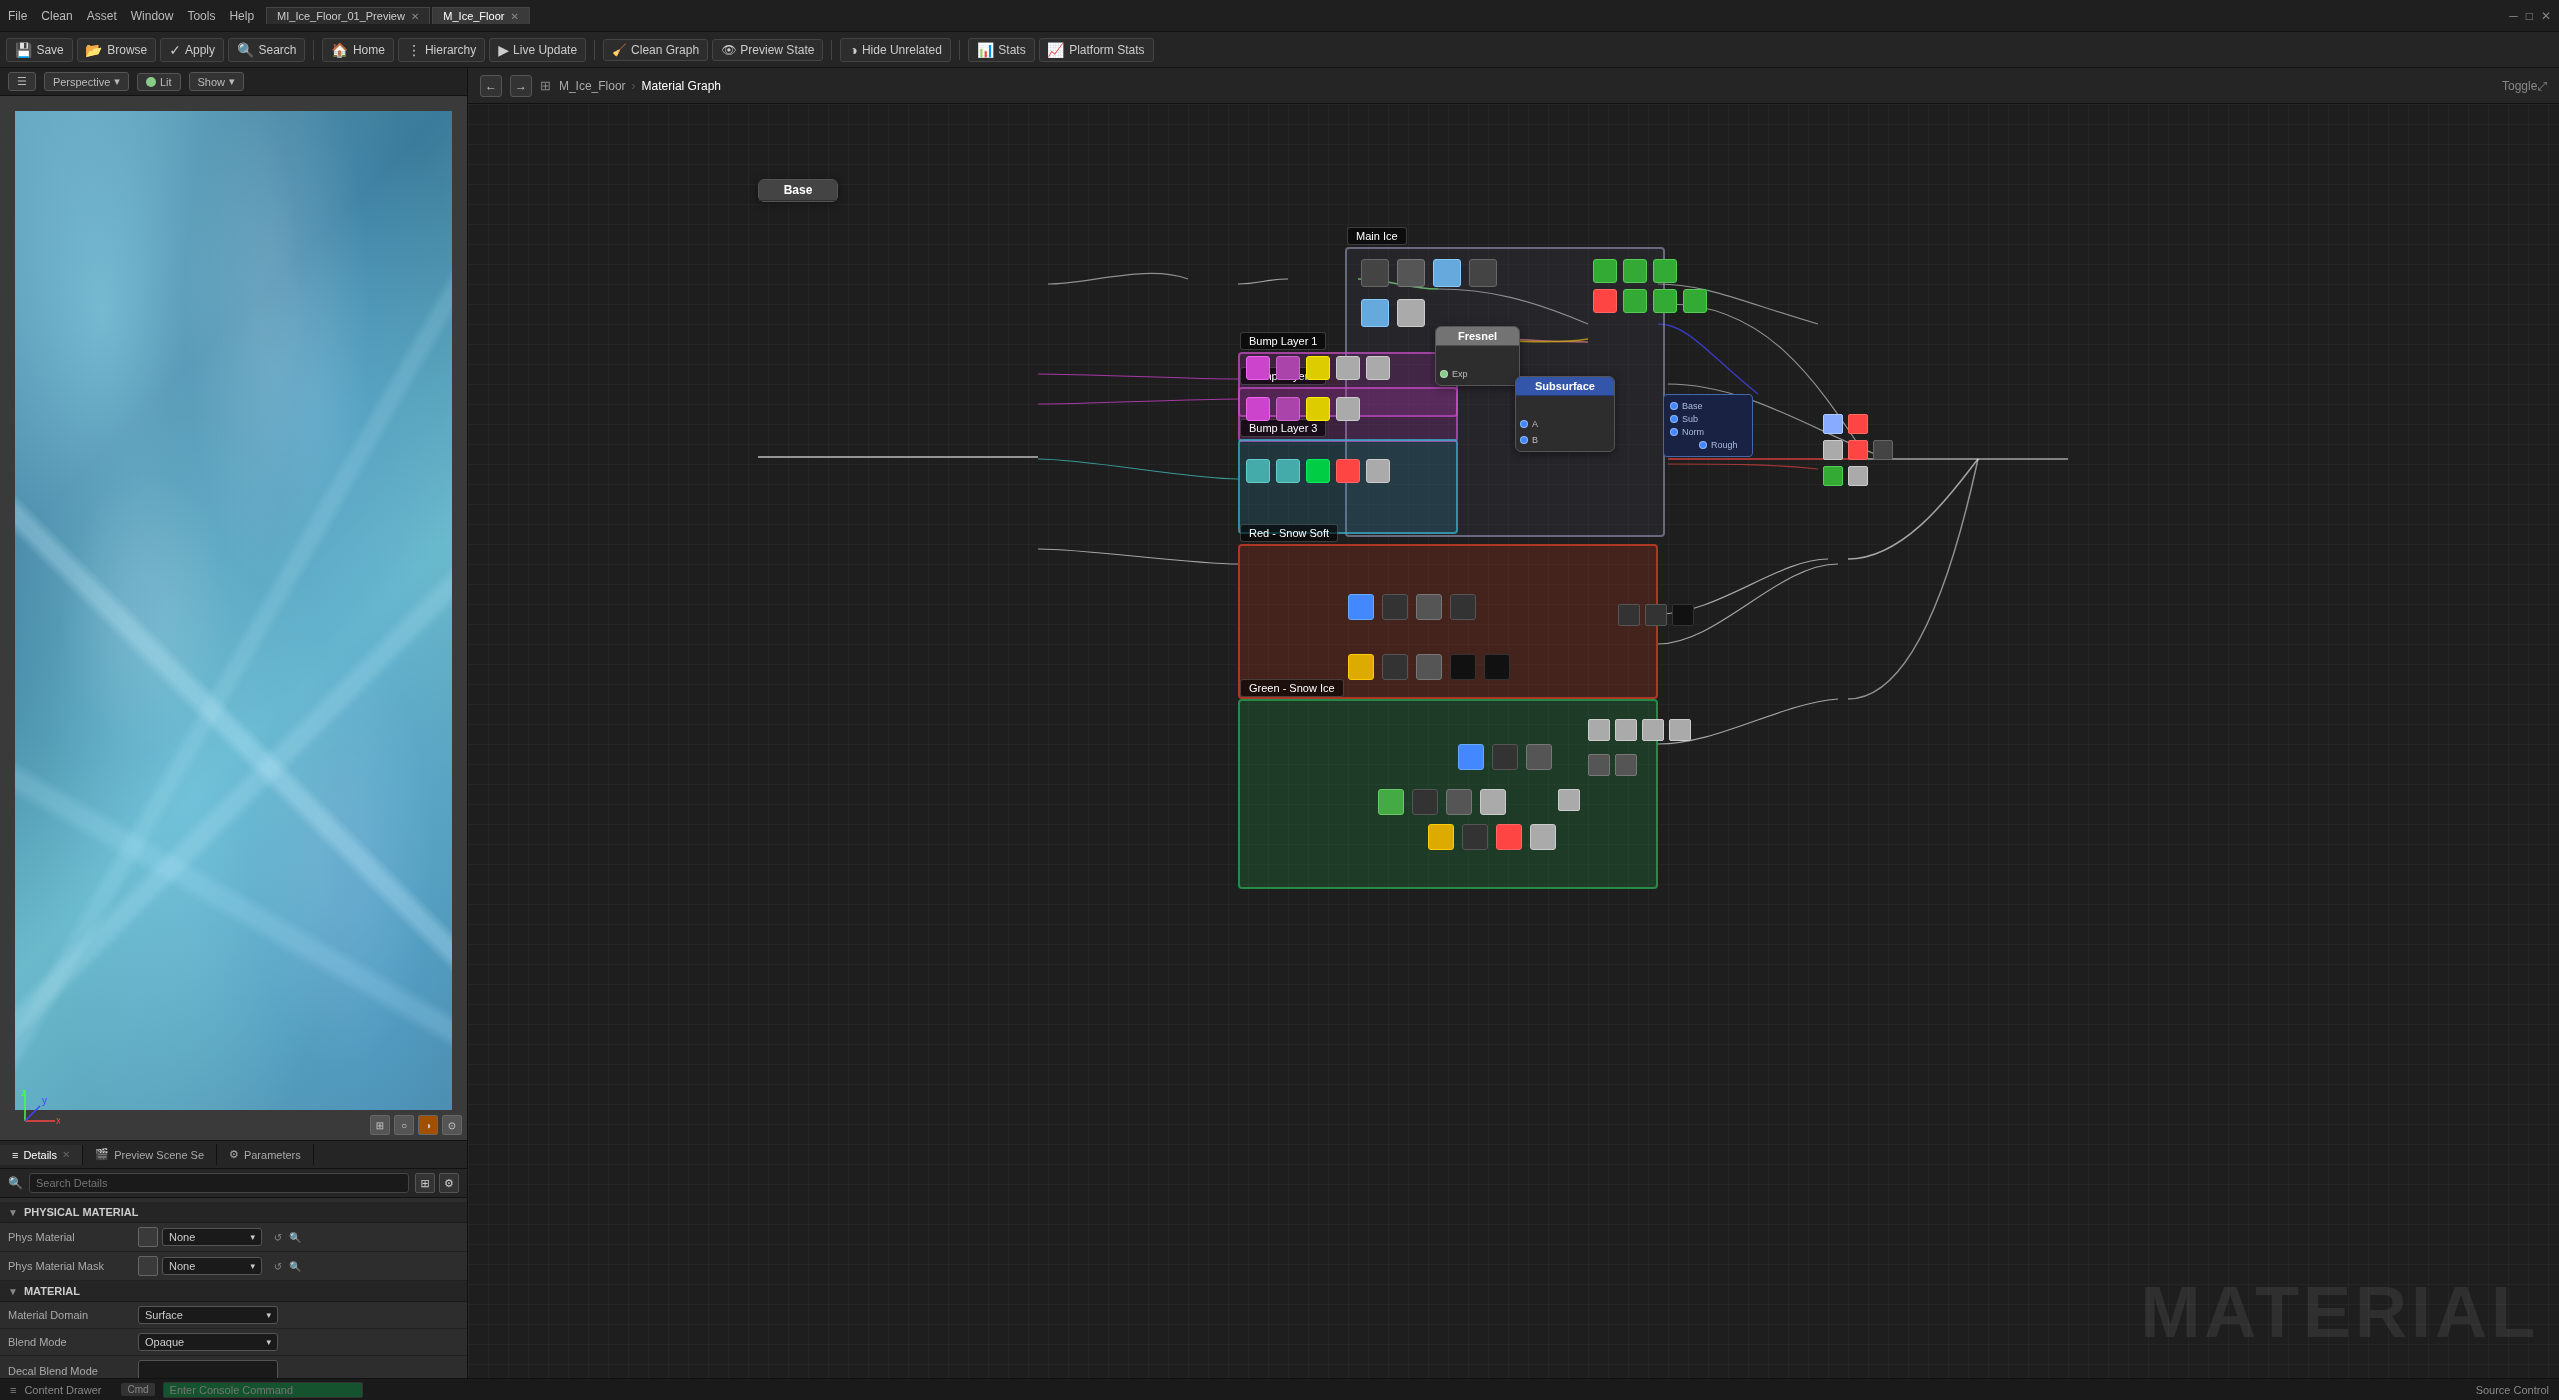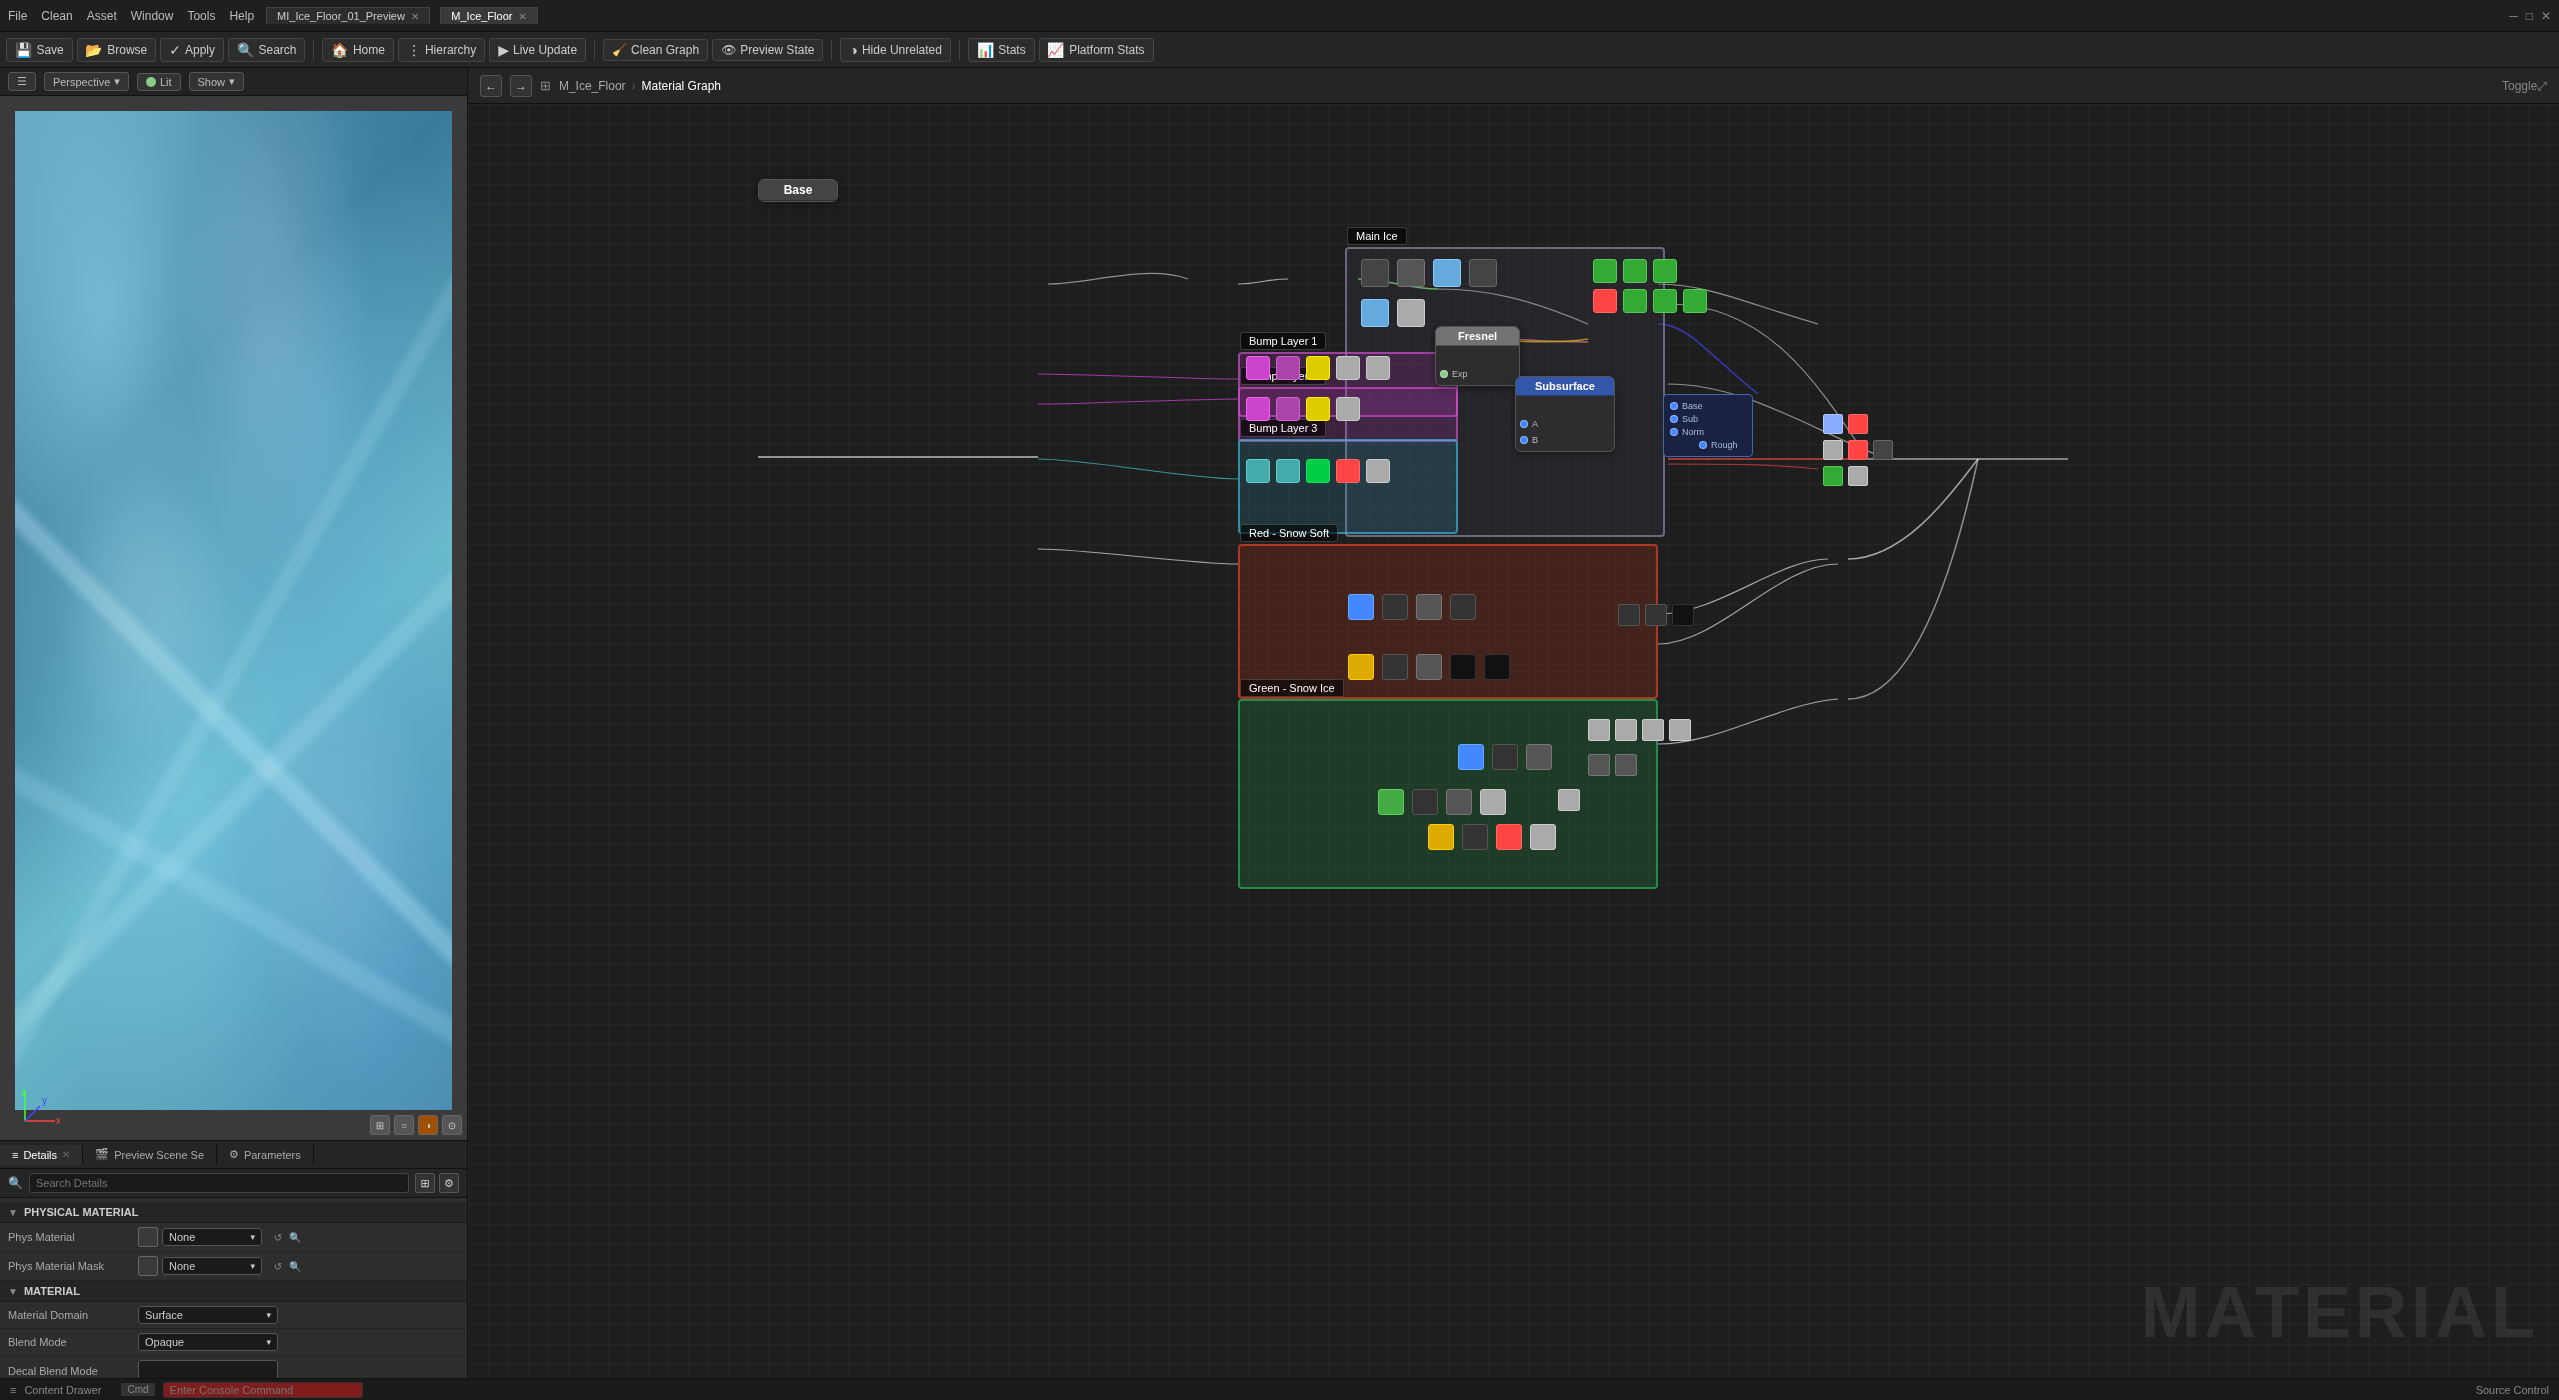--- a/index.html
+++ b/index.html
@@ -31,21 +31,21 @@
     .title-bar-menu {
       display: flex;
       gap: 14px;
       font-size: 12px;
       color: #bbb;
     }
     .title-bar-menu span { cursor: pointer; }
     .tab-bar {
       display: flex;
       align-items: center;
-      gap: 10px;
+      gap: 2px;
     }
     .tab {
       background: #2d2d2d;
       color: #ccc;
       padding: 2px 10px;
       font-size: 11px;
       border: 1px solid #444;
       border-bottom: none;
       display: flex;
       align-items: center;
@@ -990,18 +990,18 @@
     </div>
   </div>
 
 </div>
 
 <div id="bottom-bar">
   <div style="display:flex;align-items:center;gap:8px;">
     <span style="color:#888;">≡</span>
     <span>Content Drawer</span>
     <span style="margin-left:12px;background:#333;padding:1px 6px;border-radius:2px;font-size:10px;">Cmd</span>
-    <input type="text" style="background: #7f1d1d; border: 1px solid rgb(51, 51, 51); border-radius: 2px; color: rgb(170, 170, 170); font-size: 11px; padding: 1px 6px; width: 200px;" placeholder="Enter Console Command">
+    <input type="text" style="background: #14532d; border: 1px solid rgb(51, 51, 51); border-radius: 2px; color: rgb(170, 170, 170); font-size: 11px; padding: 1px 6px; width: 200px;" placeholder="Enter Console Command">
   </div>
   <div style="display:flex;align-items:center;gap:8px;">
     <span>Source Control</span>
   </div>
 </div>
 
 </body></html>

